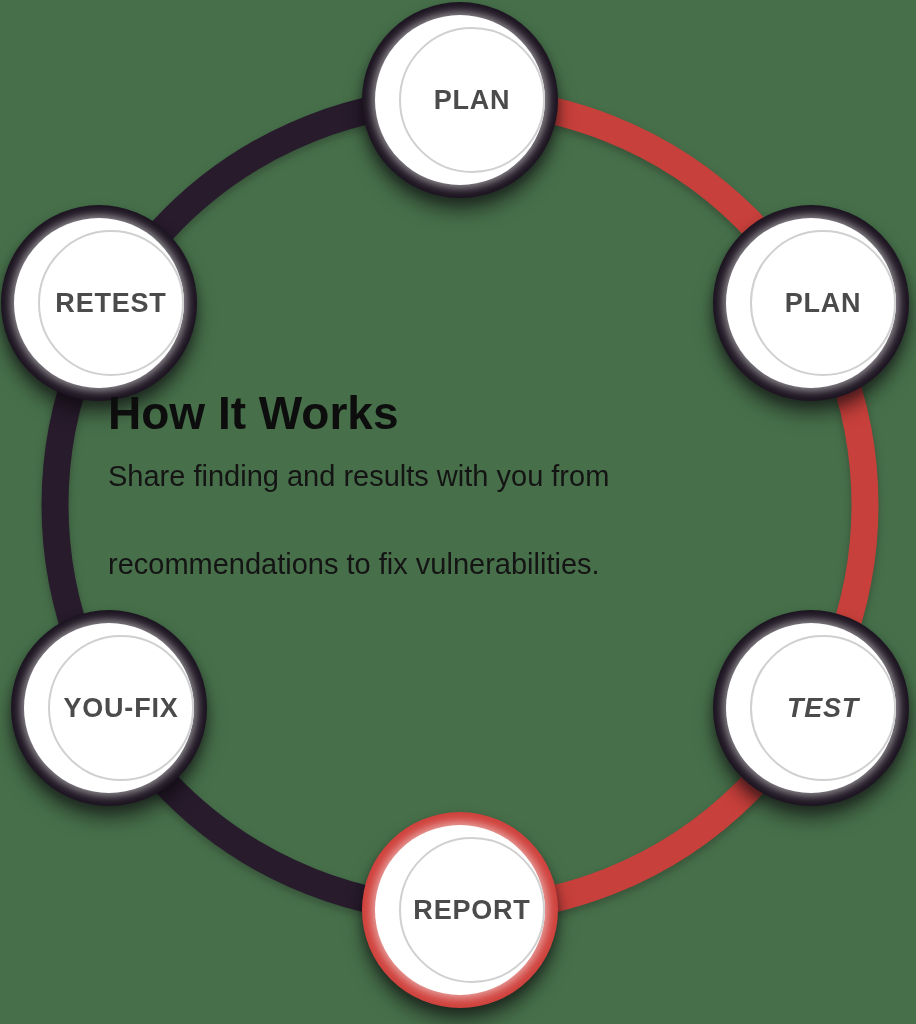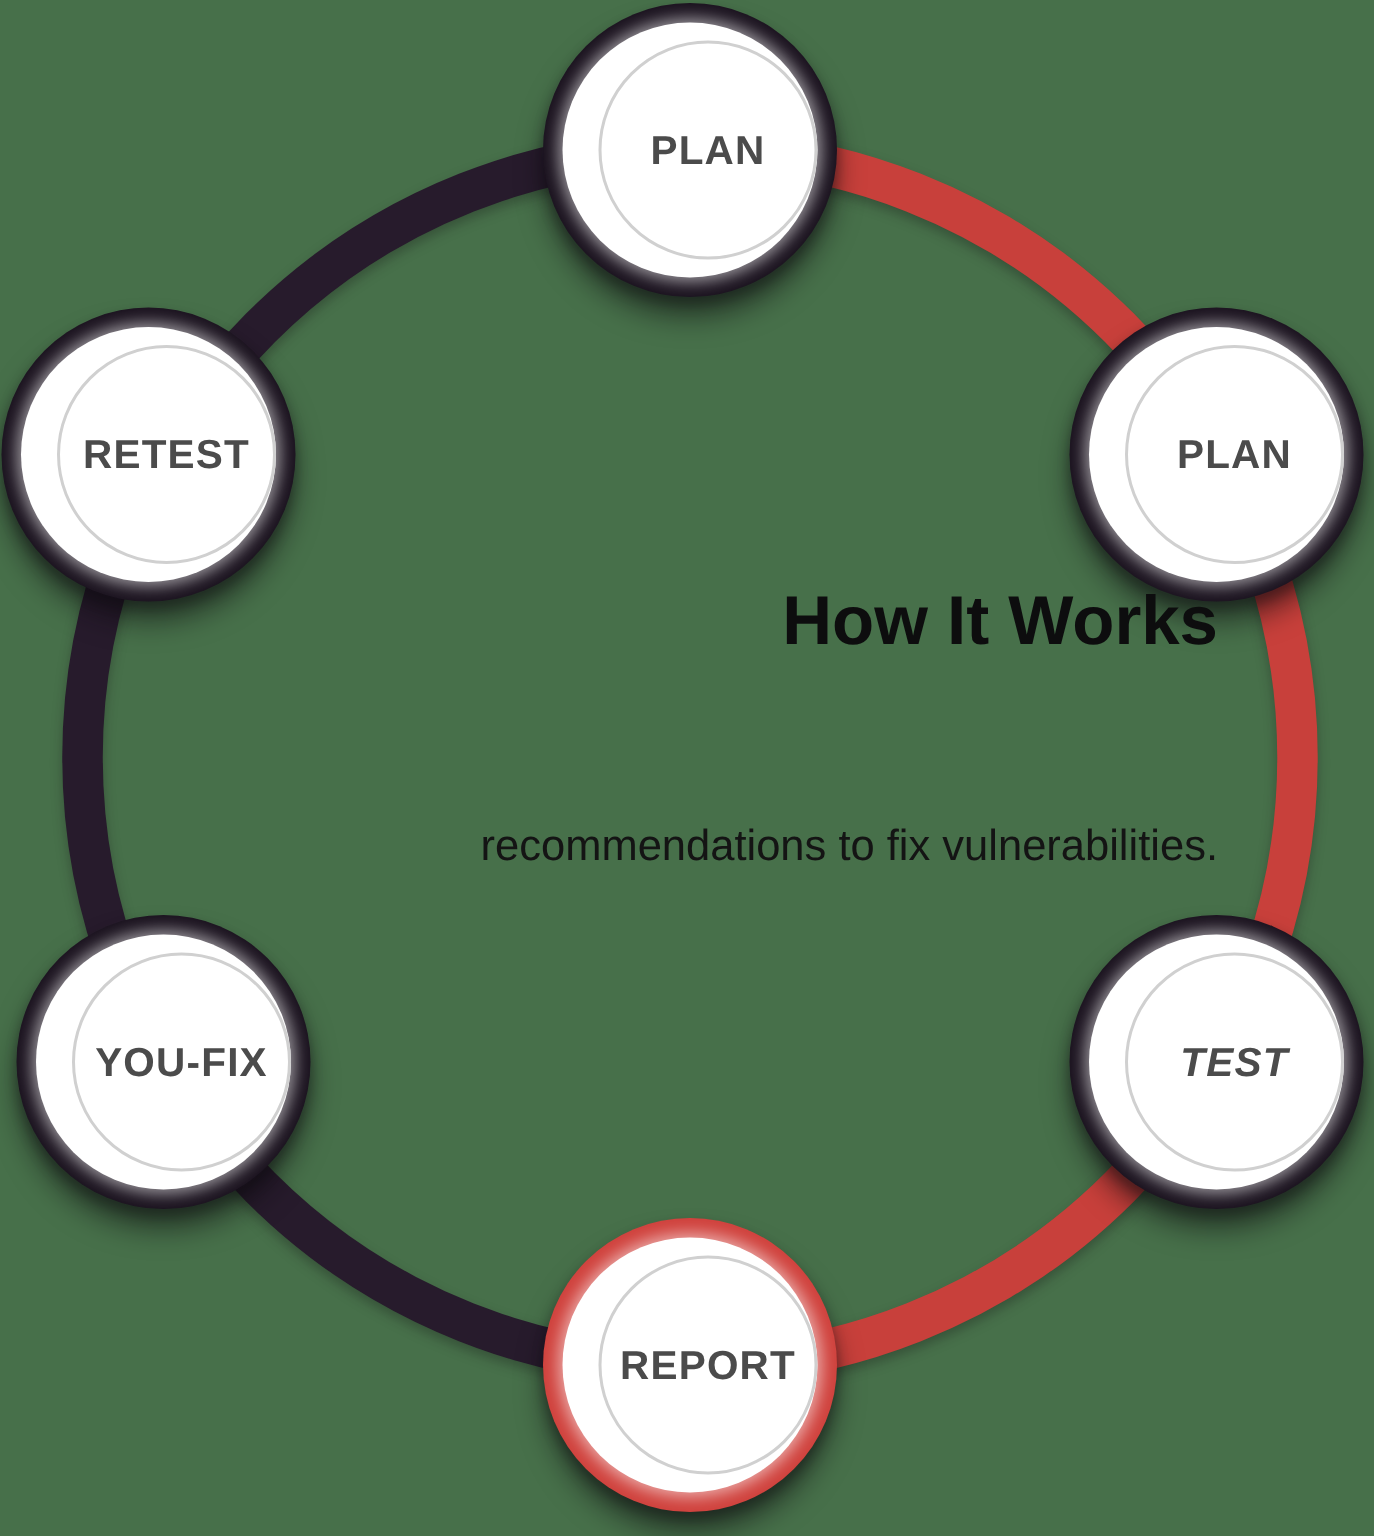--- a/index.html
+++ b/index.html
@@ -78,21 +78,21 @@
   .pos-report  { left: 362px; top: 812px; }
   .pos-youfix  { left: 11px;  top: 610px; }
   .pos-retest  { left: 1px;  top: 205px; }
 
   
   .center-text {
     position: absolute;
     left: 108px;
     top: 388px;
     width: 704px;
-    text-align: right;
+    text-align: left;
     z-index: 3;
   }
   .center-title {
     margin: 0;
     font-size: 46px;
     line-height: 1.12;
     font-weight: 700;
     color: var(--title, #0D0D0E);
   }
   .center-desc {
@@ -157,19 +157,19 @@
     <div class="node-face">
       <div class="node-thin-ring">
         <span class="node-label">RETEST</span>
       </div>
     </div>
   </div>
 
   <div class="center-text">
     <h2 class="center-title">How It Works</h2>
     <p class="center-desc">
-      <br>
+      <span>Share finding and results with you from</span><br>
       <br>
       <span>recommendations to fix vulnerabilities.</span>
     </p>
   </div>
 
 </div>
 
 </body></html>

